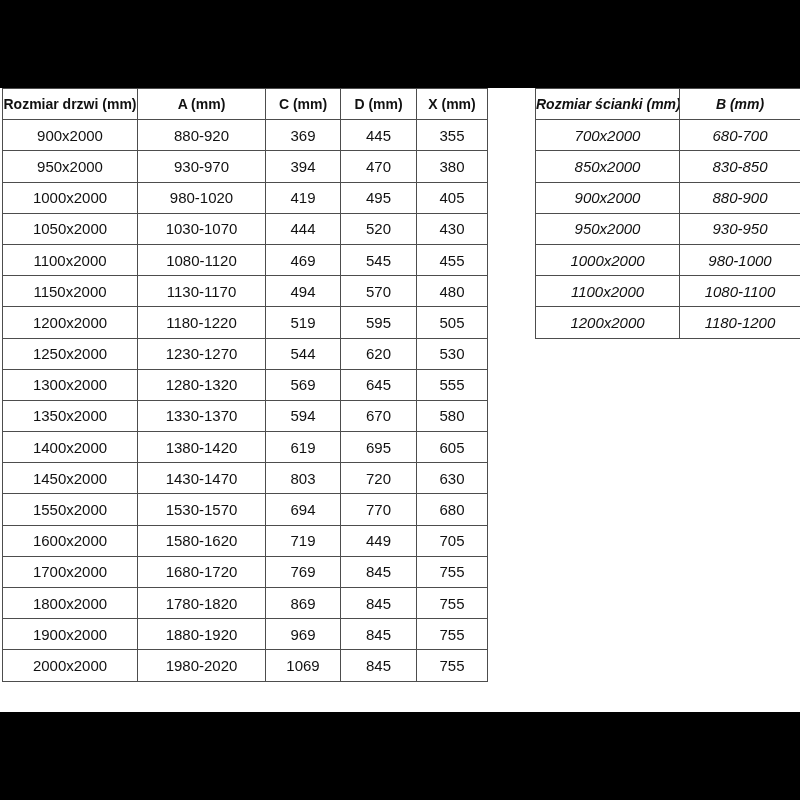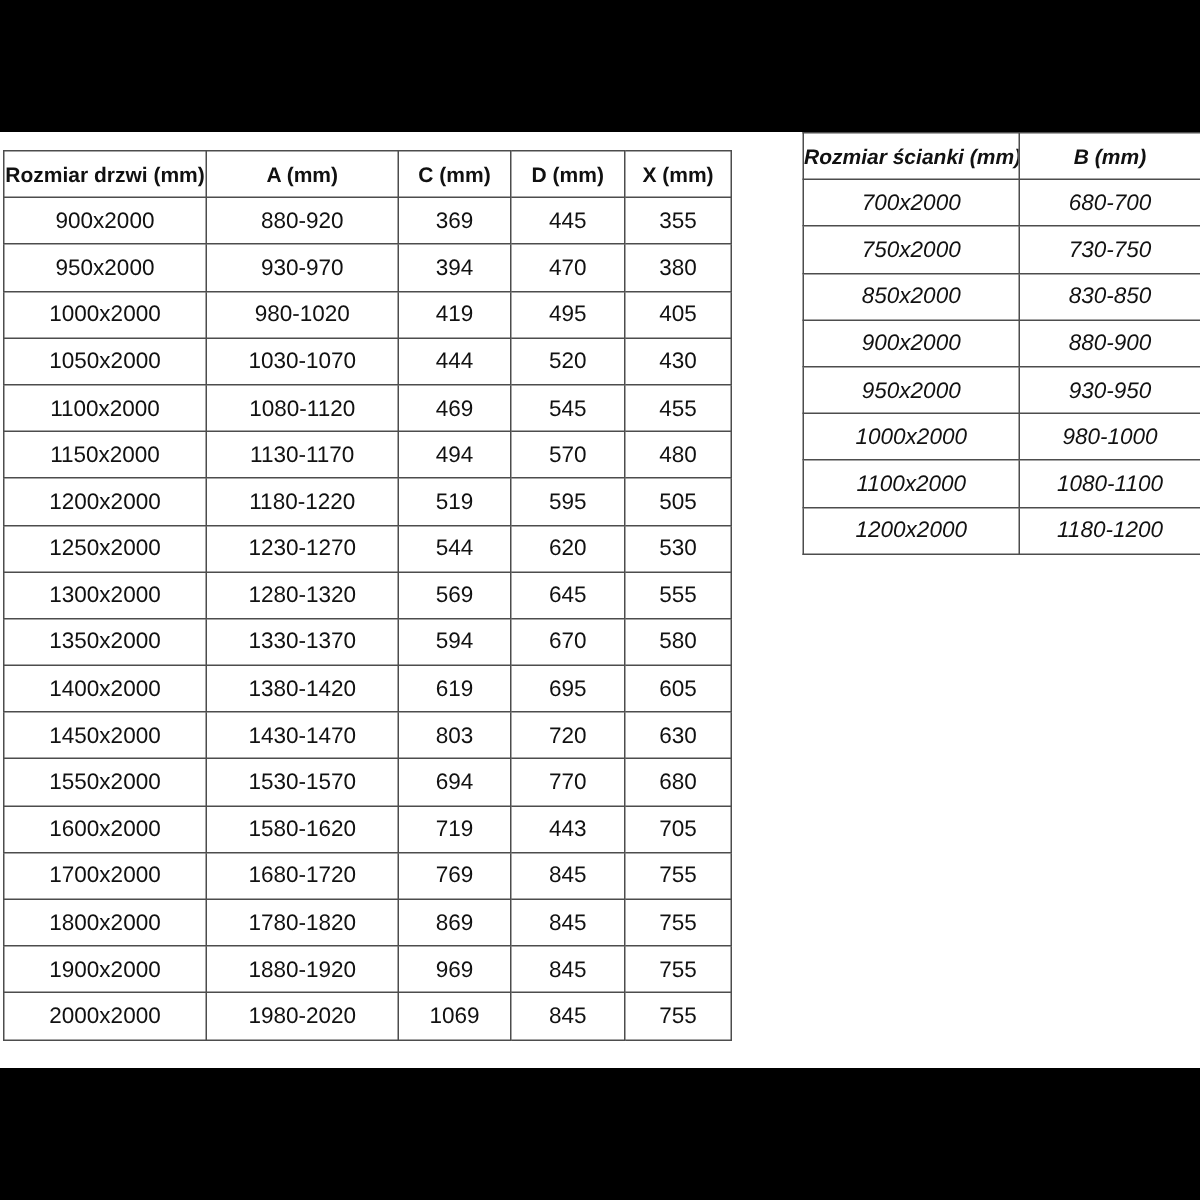--- a/index.html
+++ b/index.html
@@ -21,21 +21,21 @@
     background: #000000;
   }
   #band-top { top: 0; height: 88px; }
   #band-bottom { top: 712px; height: 88px; }
 
   table {
     position: absolute;
     border-collapse: collapse;
     table-layout: fixed;
   }
-  #left-table  { left: 2px;   top: 88px; width: 480px; margin-top: 12px; }
+  #left-table  { left: 2px;   top: 88px; width: 480px; }
   #right-table { left: 535px; top: 88px; width: 263px; font-style: italic; }
 
   th, td {
     border: 1px solid #4d4d4d;
     text-align: center;
     vertical-align: middle;
     padding: 0;
     height: 30.2px;
     color: #111111;
     white-space: nowrap;
@@ -158,21 +158,21 @@
         <td>1550x2000</td>
         <td>1530-1570</td>
         <td>694</td>
         <td>770</td>
         <td>680</td>
       </tr>
       <tr>
         <td>1600x2000</td>
         <td>1580-1620</td>
         <td>719</td>
-        <td>443</td>
+        <td>449</td>
         <td>705</td>
       </tr>
       <tr>
         <td>1700x2000</td>
         <td>1680-1720</td>
         <td>769</td>
         <td>845</td>
         <td>755</td>
       </tr>
       <tr>
@@ -204,24 +204,20 @@
         <th>Rozmiar ścianki (mm)</th>
         <th>B (mm)</th>
       </tr>
     </thead>
     <tbody>
       <tr>
         <td>700x2000</td>
         <td>680-700</td>
       </tr>
       <tr>
-        <td>750x2000</td>
-        <td>730-750</td>
-      </tr>
-      <tr>
         <td>850x2000</td>
         <td>830-850</td>
       </tr>
       <tr>
         <td>900x2000</td>
         <td>880-900</td>
       </tr>
       <tr>
         <td>950x2000</td>
         <td>930-950</td>

